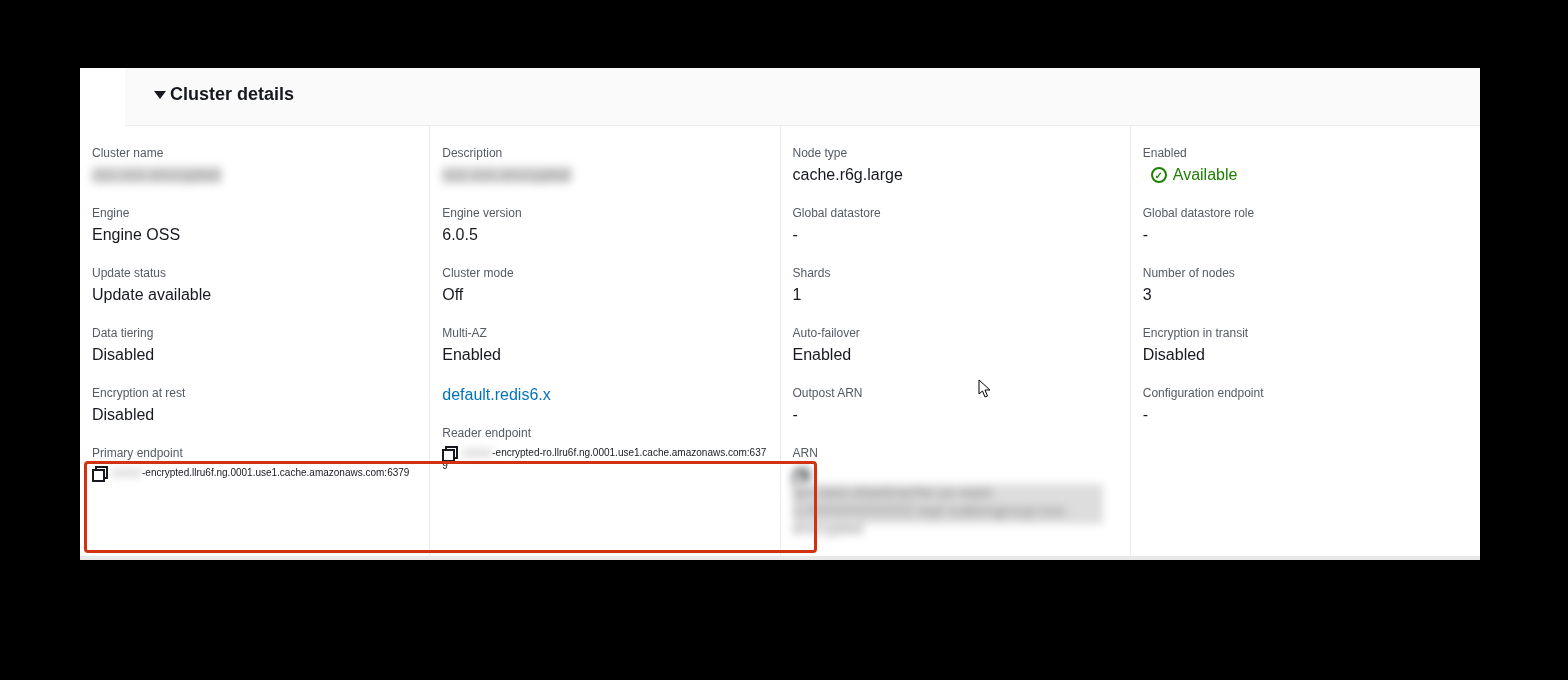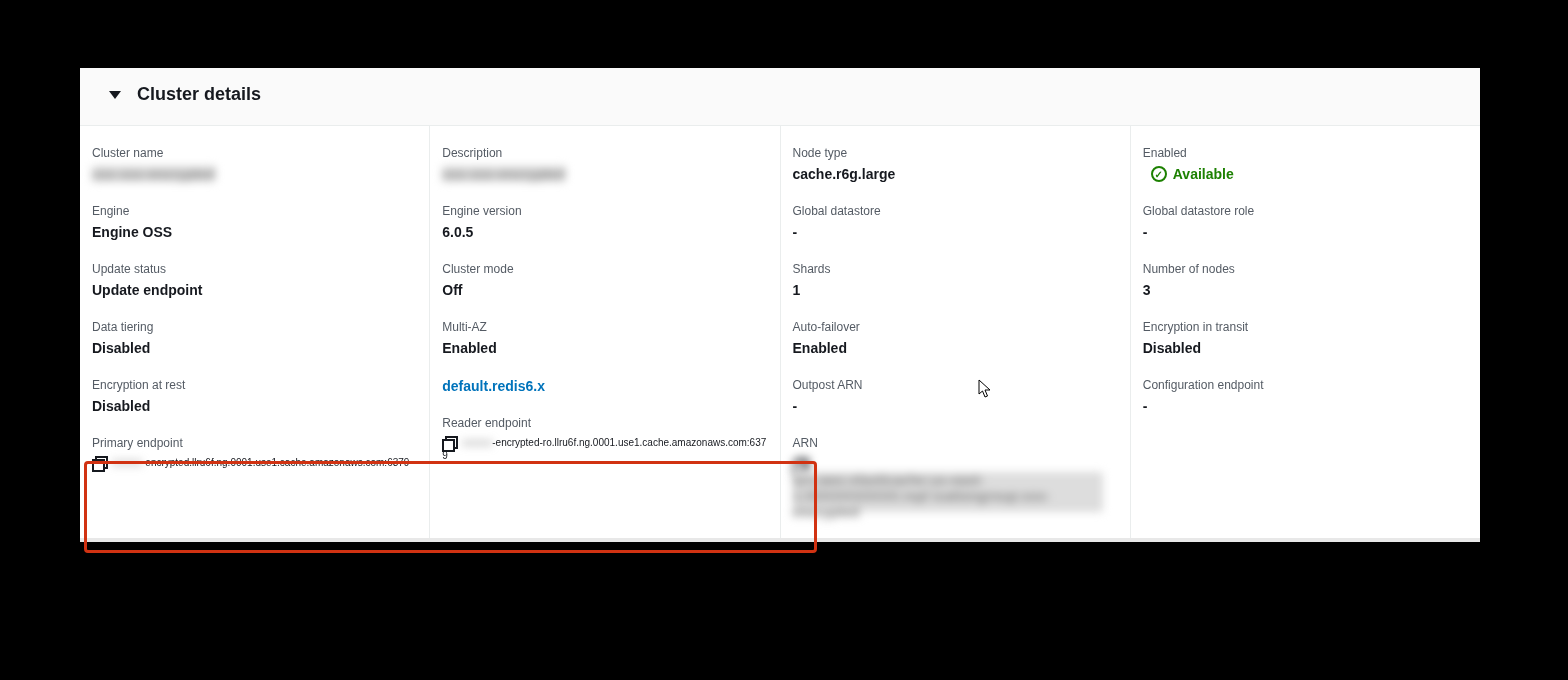--- a/index.html
+++ b/index.html
@@ -20,21 +20,22 @@
       top: 68px;
       width: 1400px;
       background: #fff;
     }
     .panel-header {
       background: #fafafa;
       padding: 16px 12px 20px 29px;
       border-bottom: 1px solid #eaeded;
       display: flex;
       align-items: center;
-      gap: 16px;
+      gap: 4px;
+      margin-left: 45px;
     }
     .caret-down {
       width: 0;
       height: 0;
       border-left: 6px solid transparent;
       border-right: 6px solid transparent;
       border-top: 8px solid #16191f;
       cursor: pointer;
     }
     .panel-title {
@@ -60,23 +61,22 @@
     .field:last-child {
       margin-bottom: 0;
     }
     .field-label {
       font-size: 12px;
       color: #545b64;
       margin-bottom: 6px;
       font-weight: 400;
     }
     .field-value {
-      font-size: 14px;
+      font-size: 16px;
       color: #16191f;
-      font-weight: bold;
     }
     .link {
       color: #0073bb;
       text-decoration: none;
       cursor: pointer;
     }
     .status-available {
       color: #1d8102;
       display: flex;
       align-items: center;
@@ -173,21 +173,21 @@
         <div class="field">
           <div class="field-label">Cluster name</div>
           <div class="field-value"><span class="blurred">xxx-xxx-encrypted</span></div>
         </div>
         <div class="field">
           <div class="field-label">Engine</div>
           <div class="field-value">Engine OSS</div>
         </div>
         <div class="field">
           <div class="field-label">Update status</div>
-          <div class="field-value">Update endpoint</div>
+          <div class="field-value">Update available</div>
         </div>
         <div class="field">
           <div class="field-label">Data tiering</div>
           <div class="field-value">Disabled</div>
         </div>
         <div class="field">
           <div class="field-label">Encryption at rest</div>
           <div class="field-value">Disabled</div>
         </div>
         <div class="field">

